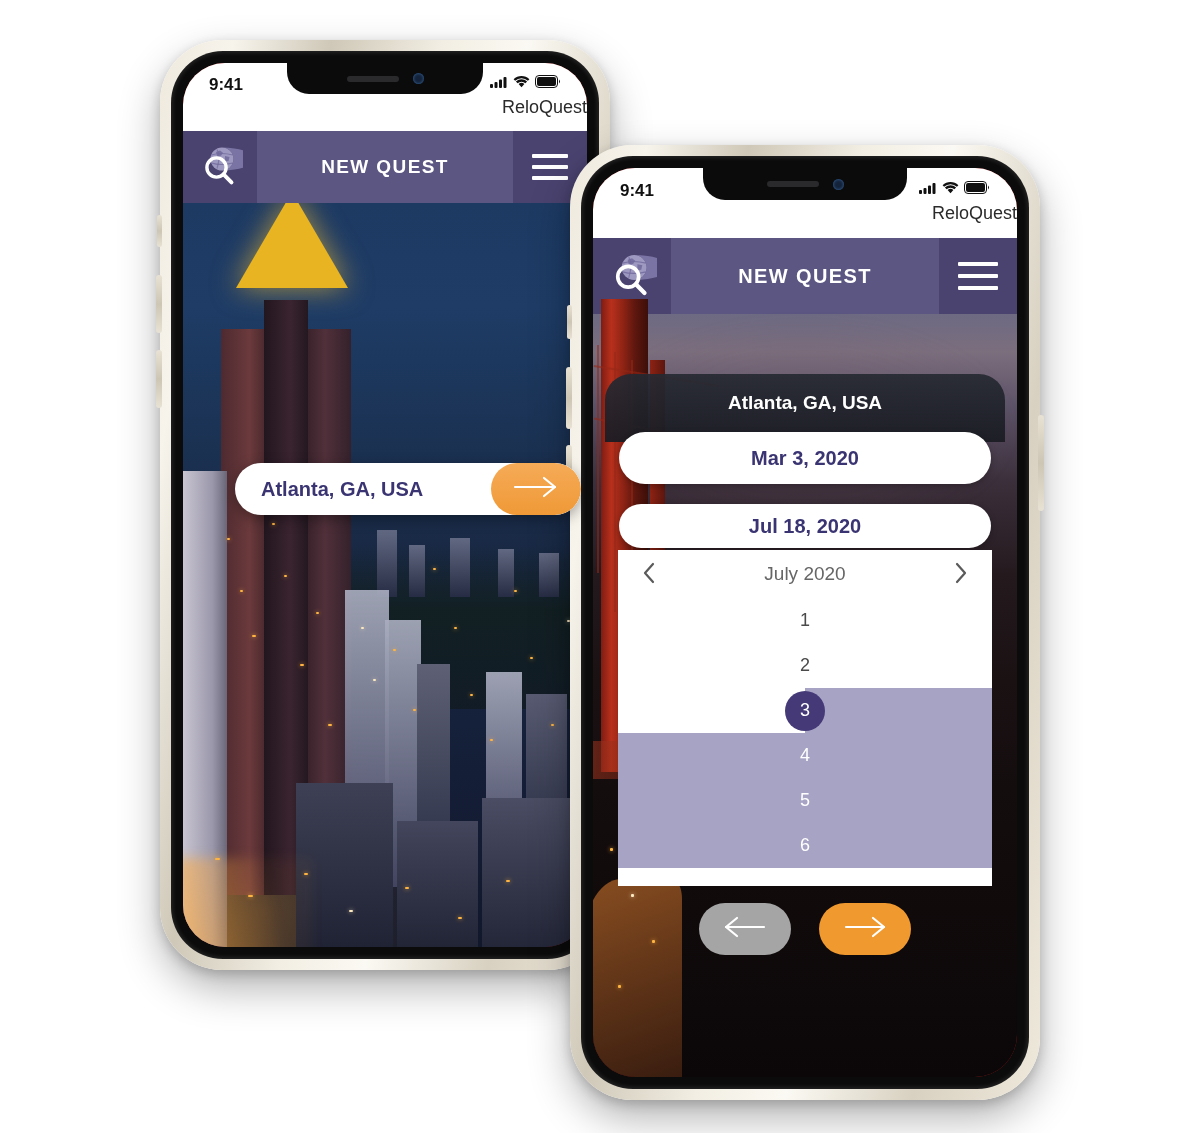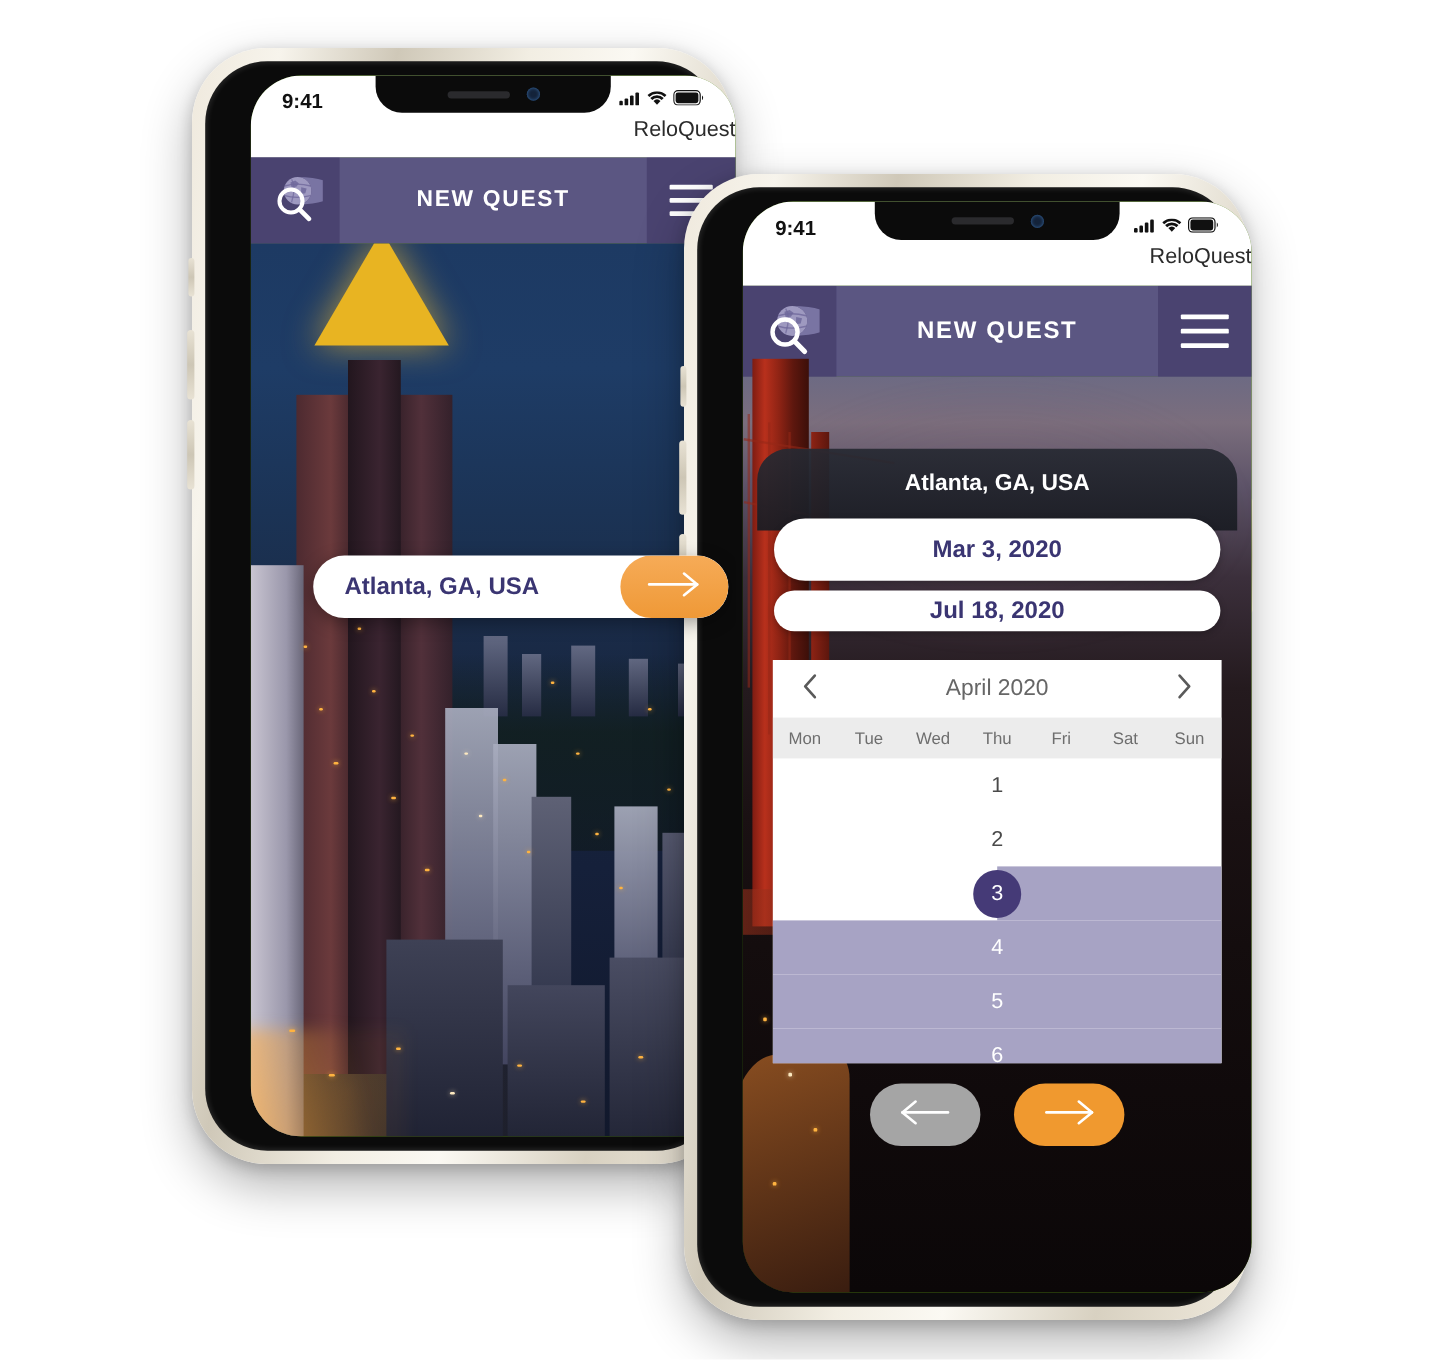--- a/index.html
+++ b/index.html
@@ -29,22 +29,21 @@
     padding: 12px;
     position: relative;
     box-shadow: inset 0 0 4px 2px rgba(255,255,255,0.10);
   }
   .screen {
     width: 100%;
     height: 100%;
     border-radius: 42px;
     overflow: hidden;
     position: relative;
-    background: #4d7c0f;
-    margin-left: 26px;
+    background: #b91c1c;
   }
 
   
   .notch {
     position: absolute;
     top: 0; left: 50%;
     transform: translateX(-50%);
     background: #0b0b0b;
     border-bottom-left-radius: 22px;
     border-bottom-right-radius: 22px;
@@ -561,51 +560,42 @@
           <i style="left:14%; top:82%; width:3px; height:3px;"></i>
           <i style="left:6%;  top:88%; width:3px; height:3px;"></i>
         </div>
       </div>
 
       <div class="sheet" style="left:12px; right:12px; top:206px; height:68px;"></div>
 
       <div class="city-label" style="top:224px; font-size:19px;">Atlanta, GA, USA</div>
 
       <div class="date-pill" style="left:26px; right:26px; top:264px; height:52px; font-size:20px;">Mar 3, 2020</div>
-      <div class="date-pill" style="left:26px; right:26px; top:324px; height:34px; font-size:20px;">Jul 18, 2020</div>
+      <div class="date-pill" style="left:26px; right:26px; top:336px; height:44px; font-size:20px;">Jul 18, 2020</div>
 
       <div class="calendar" style="left:25px; right:25px; top:382px; height:336px;">
 
         <div class="cal-head" style="height:48px;">
           <div class="cal-nav">
             <span>
               <svg width="14" height="24" viewBox="0 0 14 24">
                 <polyline points="11,3 3,12 11,21" fill="none" stroke="#5a5a5a" stroke-width="2.2" stroke-linecap="round" stroke-linejoin="round"></polyline>
               </svg>
             </span>
           </div>
-          <div class="cal-title" style="font-size:19px;">April 2020</div>
+          <div class="cal-title" style="font-size:19px;">July 2020</div>
           <div class="cal-nav">
             <span>
               <svg width="14" height="24" viewBox="0 0 14 24">
                 <polyline points="3,3 11,12 3,21" fill="none" stroke="#5a5a5a" stroke-width="2.2" stroke-linecap="round" stroke-linejoin="round"></polyline>
               </svg>
             </span>
           </div>
         </div>
 
-        <div class="cal-dow" id="cal-dow" style="height:34px; align-items:center; font-size:14px;">
-            <div>Mon</div>
-            <div>Tue</div>
-            <div>Wed</div>
-            <div>Thu</div>
-            <div>Fri</div>
-            <div>Sat</div>
-            <div>Sun</div>
-          </div>
 
         <div id="cal-grid">
             <div class="cal-cell" style="height: 45px; font-size: 18px;">
               <span class="num">1</span>
             </div>
             <div class="cal-cell" style="height: 45px; font-size: 18px;">
               <span class="num">2</span>
             </div>
             <div class="cal-cell endpoint" style="height: 45px; font-size: 18px;">
               <span style="position: absolute; top: 0px; bottom: 0px; width: 50%; background: rgb(167, 163, 196); z-index: 0; right: 0px;"></span>

